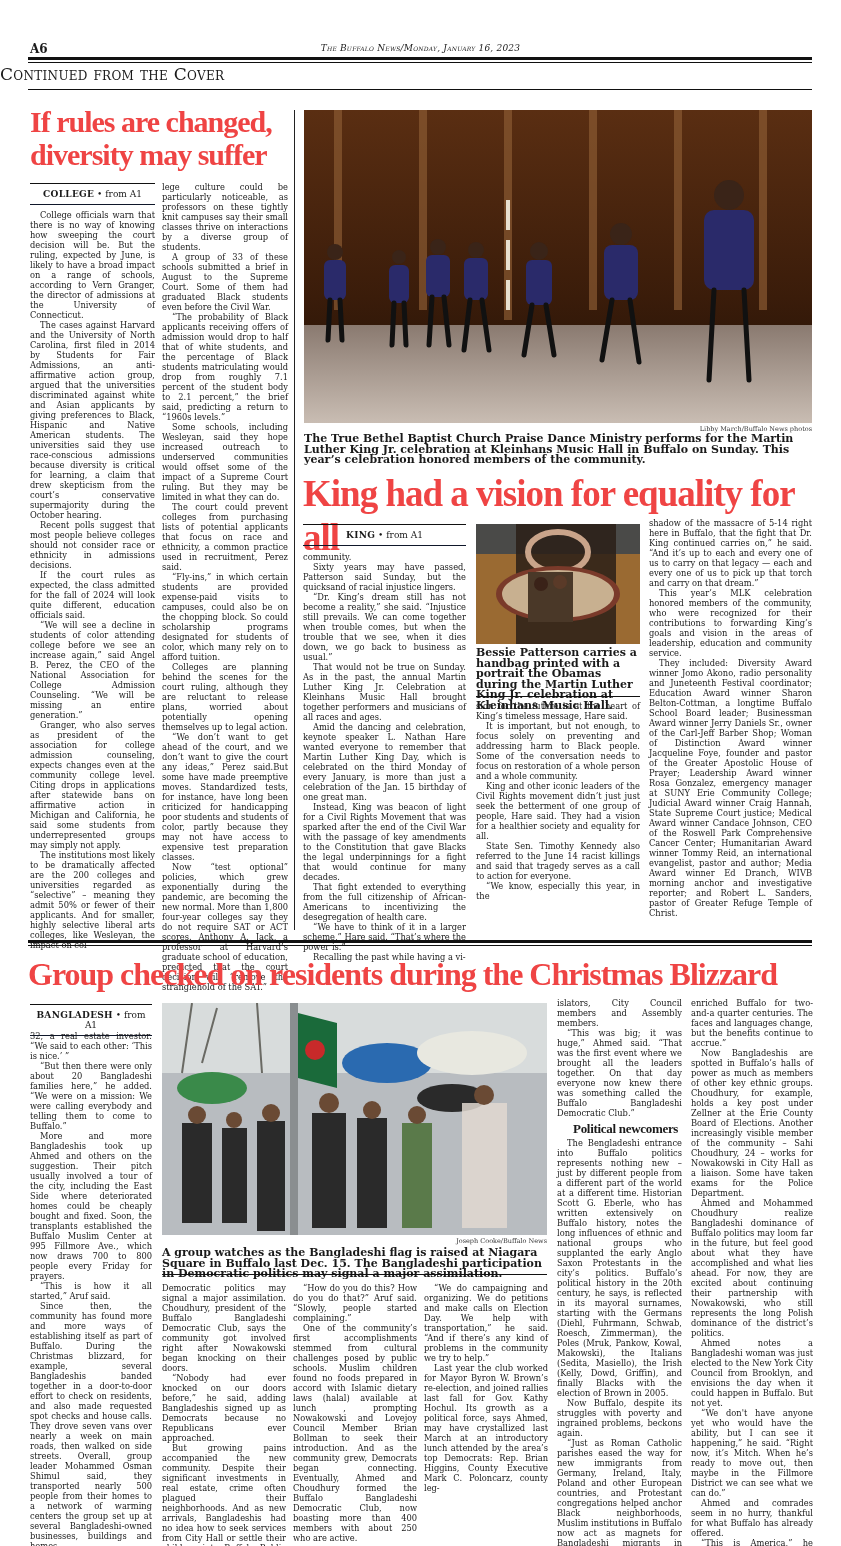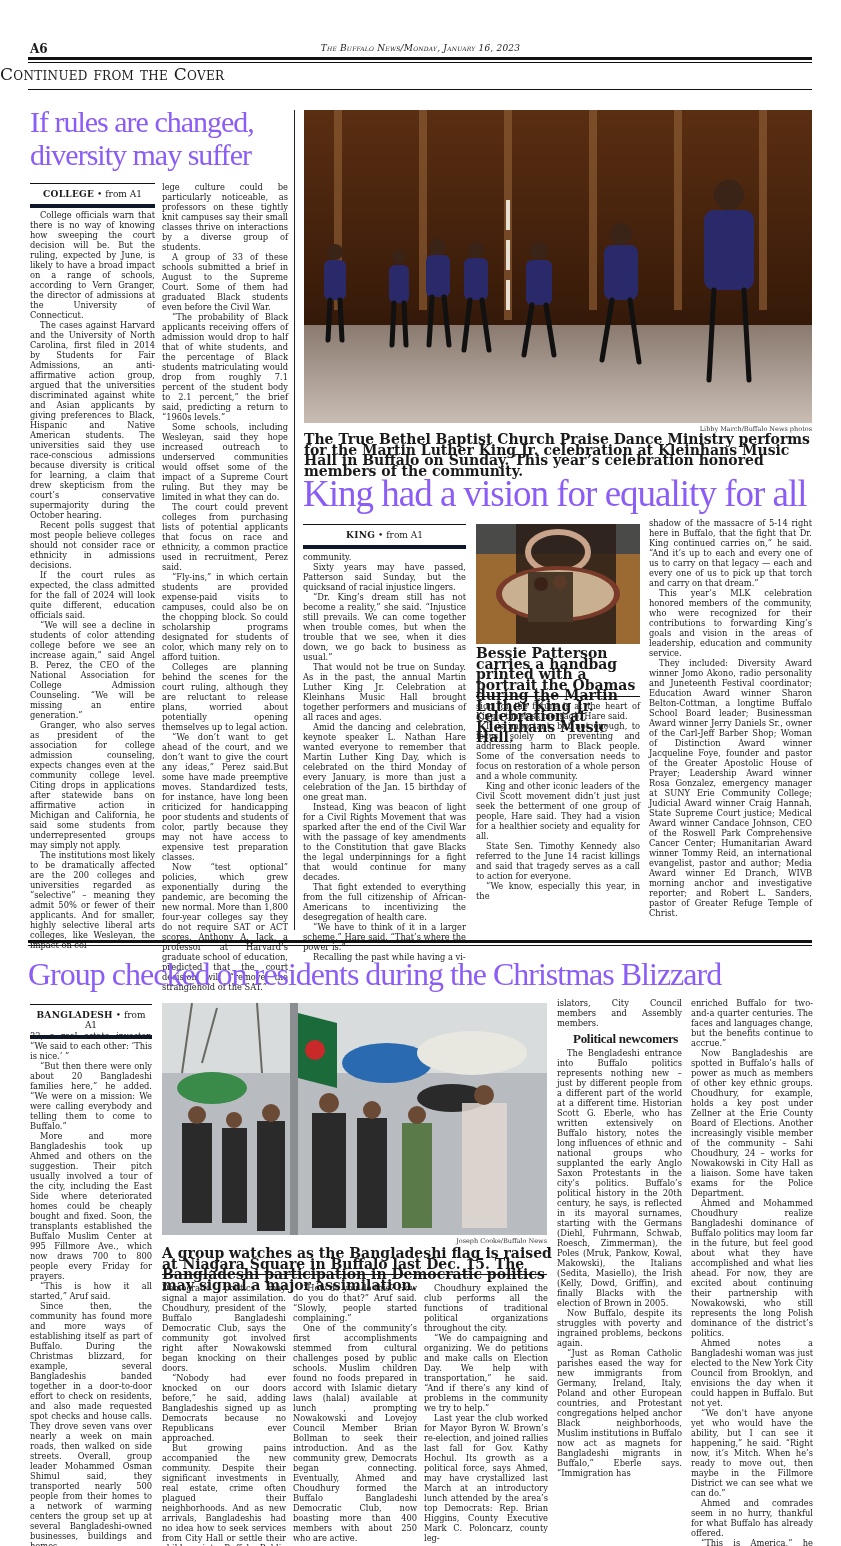--- a/index.html
+++ b/index.html
@@ -4,32 +4,32 @@
 <style>
   html,body{margin:0;padding:0;background:#fff;}
   body{width:841px;height:1546px;position:relative;overflow:hidden;font-family:"DejaVu Serif",serif;color:#1a1a1a;}
   .abs{position:absolute;}
   .folio{left:30px;top:42px;font-size:12px;font-weight:bold;font-family:"DejaVu Serif",serif;}
   .dateline{left:0;width:841px;top:43px;text-align:center;font-size:9px;font-style:italic;font-variant:small-caps;letter-spacing:.2px;}
   .rule-thick{left:28px;width:784px;top:57px;height:3px;background:#111;}
   .rule-thin{left:28px;width:784px;top:62px;height:1px;background:#111;}
   .section-title{left:0;width:841px;top:64px;font-size:17px;font-variant:small-caps;letter-spacing:.3px;}
   .rule-under-section{left:28px;width:784px;top:89px;height:1px;background:#111;}
-  .headline{font-family:"Liberation Serif","DejaVu Serif",serif;font-weight:normal;letter-spacing:-1px;color:#8b5cf6;}
+  .headline{font-family:"Liberation Serif","DejaVu Serif",serif;font-weight:bold;letter-spacing:-1px;color:#ef4444;}
   .h1{left:30px;top:105px;width:255px;font-size:30px;line-height:33px;}
   .vrule{background:#222;width:1px;}
-  .jump{font-size:9px;text-align:center;border-top:1px solid #111;border-bottom:4px solid #0f172a;padding:5px 0;}
+  .jump{font-size:9px;text-align:center;border-top:1px solid #111;border-bottom:1px solid #0f172a;padding:5px 0;}
   .jump b{font-weight:bold;letter-spacing:.3px;}
   .col{font-size:8.3px;line-height:10px;text-align:justify;hyphens:auto;}
   .col p{margin:0;text-indent:10px;}
   .col p.noindent{text-indent:0;}
   .subhead{font-family:"Liberation Serif","DejaVu Serif",serif;font-weight:bold;font-size:13px;line-height:16px;margin:3px 0 1px 16px;letter-spacing:-.3px;}
   .photo{overflow:hidden;}
   .credit{font-size:6.5px;color:#333;text-align:right;}
-  .caption{font-size:14px;line-height:10.5px;font-weight:bold;}
+  .caption{font-size:11px;line-height:10.5px;font-weight:bold;}
   .cap-rule{height:1px;background:#111;}
   .h2{left:303px;top:472px;width:510px;font-size:37px;line-height:44px;}
   .h3{left:28px;top:955px;width:790px;font-size:32px;line-height:38px;}
   .rule-sep-thick{left:28px;width:784px;top:940px;height:3px;background:#111;}
   .rule-sep-thin{left:28px;width:784px;top:945px;height:1px;background:#111;}
 </style>
 </head>
 <body>
 
 <div class="abs folio">A6</div>
@@ -161,21 +161,21 @@
     <rect x="52" y="48" width="45" height="50" fill="#4a3828"></rect>
     <circle cx="65" cy="60" r="7" fill="#3a2218"></circle>
     <circle cx="84" cy="58" r="7" fill="#5a3a28"></circle>
   </svg>
 </div>
 <div class="abs caption" style="left:476px;top:648px;width:164px;">Bessie Patterson carries a handbag printed with a portrait the Obamas during the Martin Luther King Jr. celebration at Kleinhans Music Hall.</div>
 <div class="abs cap-rule" style="left:476px;top:696px;width:164px;"></div>
 <div class="abs col" style="left:476px;top:701px;width:164px;">
   <p class="noindent">sion for the future is at the heart of King’s timeless message, Hare said.</p>
   <p>It is important, but not enough, to focus solely on preventing and addressing harm to Black people. Some of the conversation needs to focus on restoration of a whole person and a whole community.</p>
-  <p>King and other iconic leaders of the Civil Scott movement didn’t just just seek the betterment of one group of people, Hare said. They had a vision for a healthier society and equality for all.</p>
+  <p>King and other iconic leaders of the Civil Rights movement didn’t just just seek the betterment of one group of people, Hare said. They had a vision for a healthier society and equality for all.</p>
   <p>State Sen. Timothy Kennedy also referred to the June 14 racist killings and said that tragedy serves as a call to action for everyone.</p>
   <p>“We know, especially this year, in the</p>
 </div>
 <div class="abs col" style="left:649px;top:518px;width:163px;">
   <p class="noindent">shadow of the massacre of 5-14 right here in Buffalo, that the fight that Dr. King continued carries on,” he said. “And it’s up to each and every one of us to carry on that legacy — each and every one of us to pick up that torch and carry on that dream.”</p>
   <p>This year’s MLK celebration honored members of the community, who were recognized for their contributions to forwarding King’s goals and vision in the areas of leadership, education and community service.</p>
   <p>They included: Diversity Award winner Jomo Akono, radio personality and Juneteenth Festival coordinator; Education Award winner Sharon Belton-Cottman, a longtime Buffalo School Board leader; Businessman Award winner Jerry Daniels Sr., owner of the Carl-Jeff Barber Shop; Woman of Distinction Award winner Jacqueline Foye, founder and pastor of the Greater Apostolic House of Prayer; Leadership Award winner Rosa Gonzalez, emergency manager at SUNY Erie Community College; Judicial Award winner Craig Hannah, State Supreme Court justice; Medical Award winner Candace Johnson, CEO of the Roswell Park Comprehensive Cancer Center; Humanitarian Award winner Tommy Reid, an international evangelist, pastor and author; Media Award winner Ed Dranch, WIVB morning anchor and investigative reporter; and Robert L. Sanders, pastor of Greater Refuge Temple of Christ.</p>
 </div>
 
 <div class="abs rule-sep-thick"></div>
@@ -235,26 +235,26 @@
 <div class="abs col" style="left:162px;top:1283px;width:124px;">
   <p class="noindent">Democratic politics may signal a major assimilation. Choudhury, president of the Buffalo Bangladeshi Democratic Club, says the community got involved right after Nowakowski began knocking on their doors.</p>
   <p>“Nobody had ever knocked on our doors before,” he said, adding Bangladeshis signed up as Democrats because no Republicans ever approached.</p>
   <p>But growing pains accompanied the new community. Despite their significant investments in real estate, crime often plagued their neighborhoods. And as new arrivals, Bangladeshis had no idea how to seek services from City Hall or settle their children into Buffalo Public Schools.</p>
 </div>
 <div class="abs col" style="left:293px;top:1283px;width:124px;">
   <p>“How do you do this? How do you do that?” Aruf said. “Slowly, people started complaining.”</p>
   <p>One of the community’s first accomplishments stemmed from cultural challenges posed by public schools. Muslim children found no foods prepared in accord with Islamic dietary laws (halal) available at lunch , prompting Nowakowski and Lovejoy Council Member Brian Bollman to seek their introduction. And as the community grew, Democrats began connecting. Eventually, Ahmed and Choudhury formed the Buffalo Bangladeshi Democratic Club, now boasting more than 400 members with about 250 who are active.</p>
 </div>
 <div class="abs col" style="left:424px;top:1283px;width:124px;">
-  <p>Choudhury explained the club performs all the functions of traditional political organizations throughout the city.</p>
   <p>“We do campaigning and organizing. We do petitions and make calls on Election Day. We help with transportation,” he said. “And if there’s any kind of problems in the community we try to help.”</p>
   <p>Last year the club worked for Mayor Byron W. Brown’s re-election, and joined rallies last fall for Gov. Kathy Hochul. Its growth as a political force, says Ahmed, may have crystallized last March at an introductory lunch attended by the area’s top Democrats: Rep. Brian Higgins, County Executive Mark C. Poloncarz, county leg-</p>
 </div>
 <div class="abs col" style="left:557px;top:998px;width:125px;">
   <p class="noindent">islators, City Council members and Assembly members.</p>
+  <p>“This was big; it was huge,” Ahmed said. “That was the first event where we brought all the leaders together. On that day everyone now knew there was something called the Buffalo Bangladeshi Democratic Club.”</p>
   <div class="subhead">Political newcomers</div>
   <p>The Bengladeshi entrance into Buffalo politics represents nothing new – just by different people from a different part of the world at a different time. Historian Scott G. Eberle, who has written extensively on Buffalo history, notes the long influences of ethnic and national groups who supplanted the early Anglo Saxon Protestants in the city’s politics. Buffalo’s political history in the 20th century, he says, is reflected in its mayoral surnames, starting with the Germans (Diehl, Fuhrmann, Schwab, Roesch, Zimmerman), the Poles (Mruk, Pankow, Kowal, Makowski), the Italians (Sedita, Masiello), the Irish (Kelly, Dowd, Griffin), and finally Blacks with the election of Brown in 2005.</p>
   <p>Now Buffalo, despite its struggles with poverty and ingrained problems, beckons again.</p>
   <p>“Just as Roman Catholic parishes eased the way for new immigrants from Germany, Ireland, Italy, Poland and other European countries, and Protestant congregations helped anchor Black neighborhoods, Muslim institutions in Buffalo now act as magnets for Bangladeshi migrants in Buffalo,” Eberle says. “Immigration has</p>
 </div>
 <div class="abs col" style="left:691px;top:998px;width:122px;">
   <p class="noindent">enriched Buffalo for two-and-a quarter centuries. The faces and languages change, but the benefits continue to accrue.”</p>
   <p>Now Bangladeshis are spotted in Buffalo’s halls of power as much as members of other key ethnic groups. Choudhury, for example, holds a key post under Zellner at the Erie County Board of Elections. Another increasingly visible member of the community – Sahi Choudhury, 24 – works for Nowakowski in City Hall as a liaison. Some have taken exams for the Police Department.</p>
   <p>Ahmed and Mohammed Choudhury realize Bangladeshi dominance of Buffalo politics may loom far in the future, but feel good about what they have accomplished and what lies ahead. For now, they are excited about continuing their partnership with Nowakowski, who still represents the long Polish dominance of the district’s politics.</p>
   <p>Ahmed notes a Bangladeshi woman was just elected to the New York City Council from Brooklyn, and envisions the day when it could happen in Buffalo. But not yet.</p>

